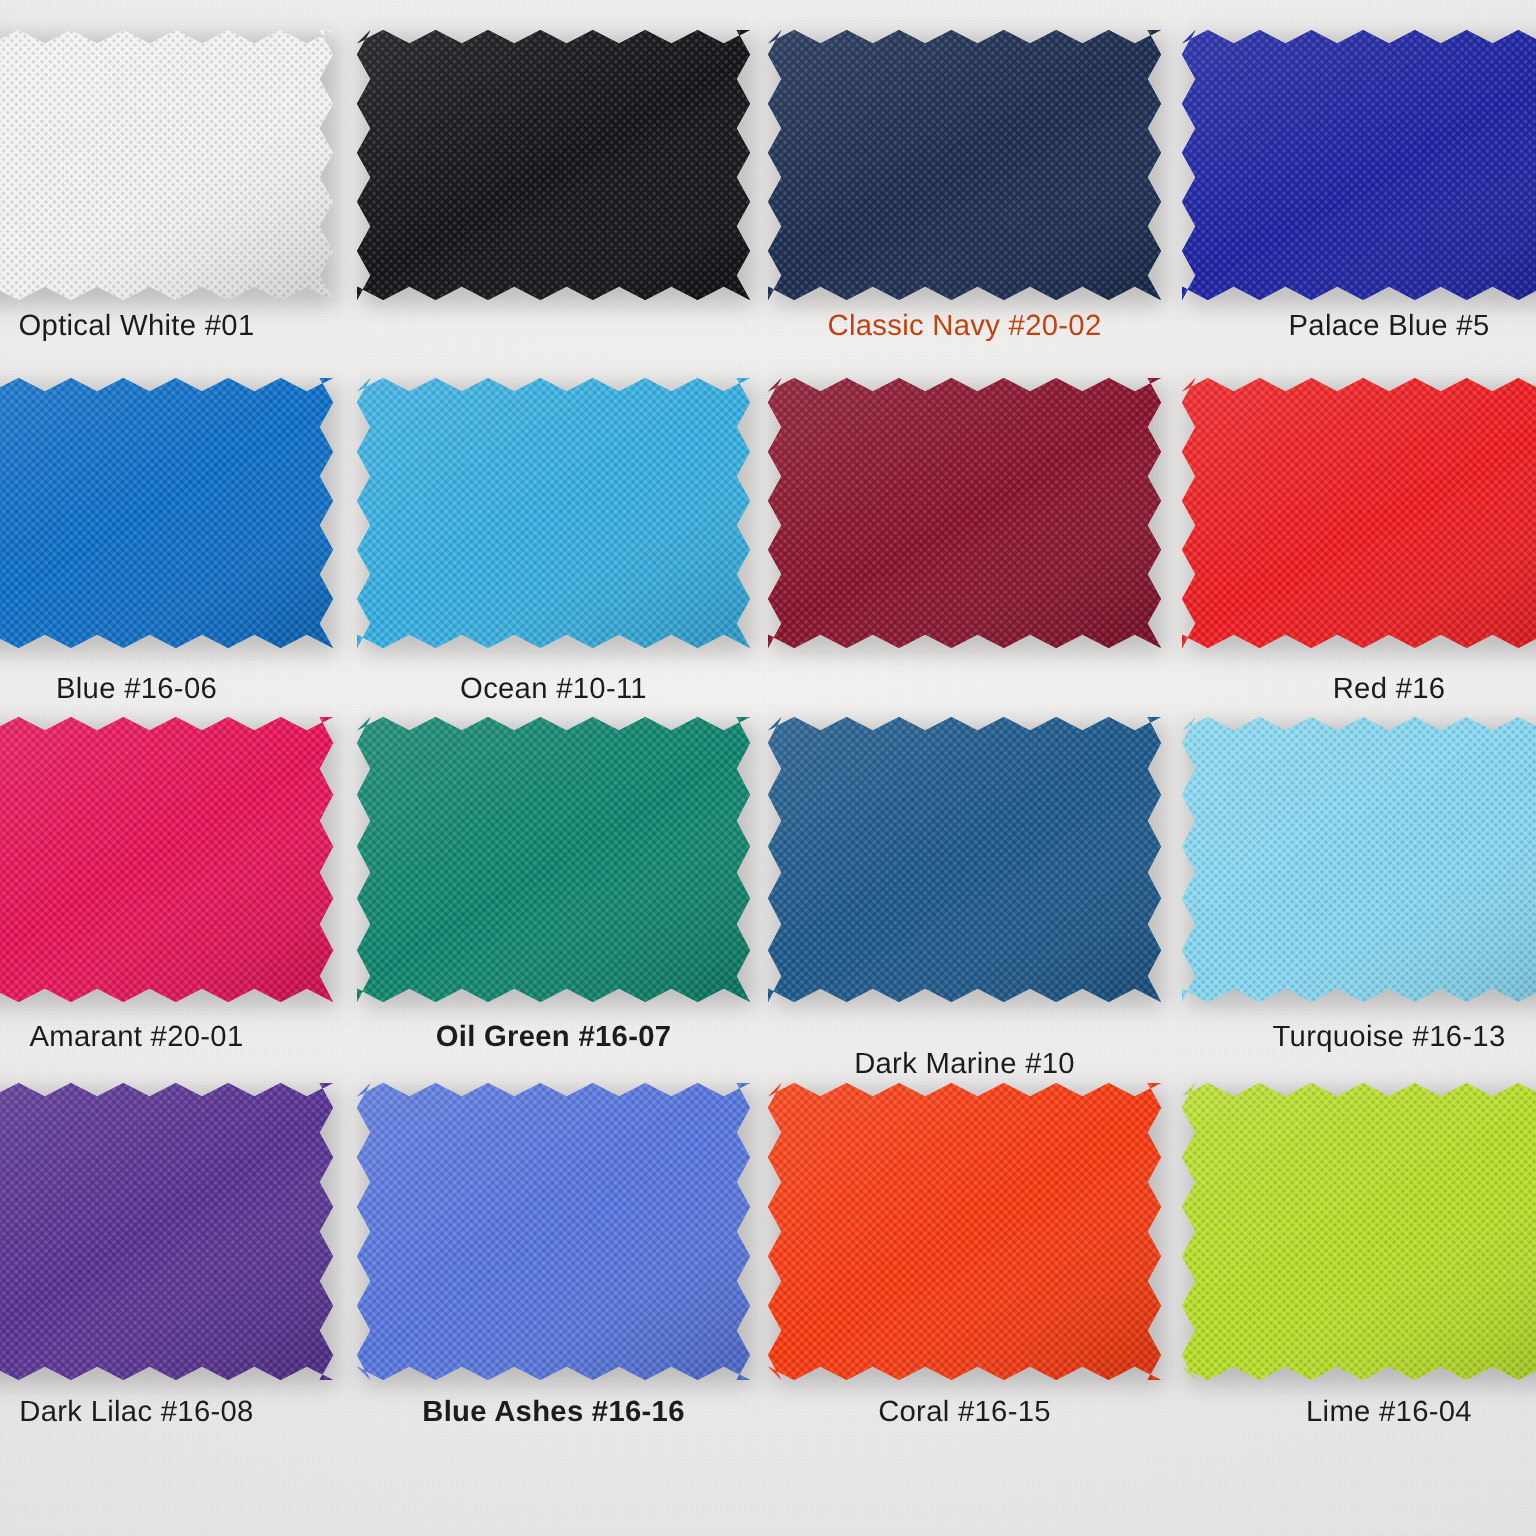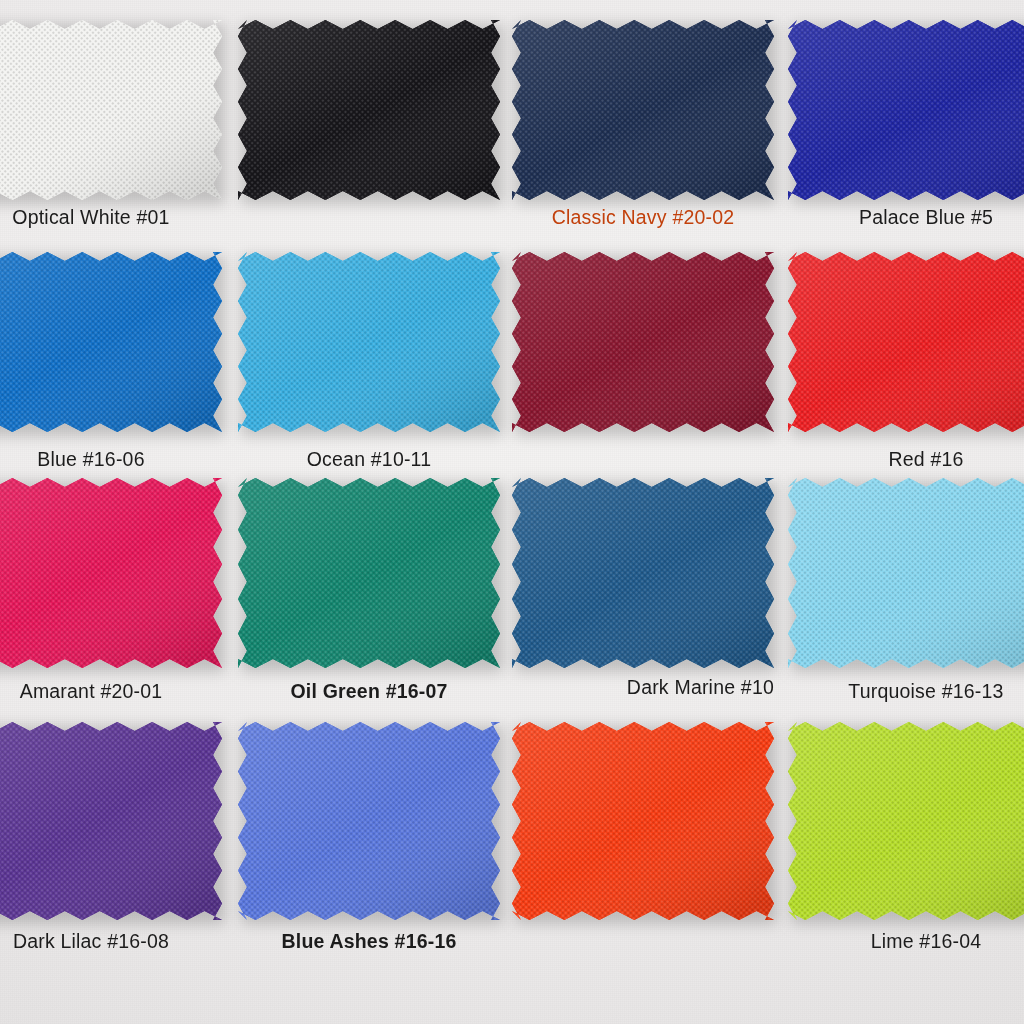--- a/index.html
+++ b/index.html
@@ -340,21 +340,21 @@
             <stop offset="55%" stop-color="#ffffff" stop-opacity="0.0"></stop>
             <stop offset="100%" stop-color="#000000" stop-opacity="0.11"></stop>
           </linearGradient>
         </defs>
         <g clip-path="url(#clip10)">
           <rect width="262" height="190" fill="#215b8c"></rect>
           <rect width="262" height="190" fill="url(#weave10)"></rect>
           <rect width="262" height="190" fill="url(#lite10)"></rect>
         </g>
       </svg>
-      <div class="label" style="top: 198px; text-align: right;">Dark Marine #10</div>
+      <div class="label" style="top: 220px;">Dark Marine #10</div>
     </div>
     <div class="swatch-cell" style="left: 788px; top: 478px; width: 276px; height: 232px;">
       <div class="shadow" style="left: 3px; top: 4px; width: 276px; height: 190px; background: rgba(90, 88, 88, 0.3); filter: blur(7px);"></div>
       <svg width="276" height="190" viewBox="0 0 276 190" style="position: absolute; left: 0px; top: 0px;">
         <defs>
           <clipPath id="clip11">
             <polygon points="0.00,9.00 17.25,0.00 34.50,9.00 51.75,0.00 69.00,9.00 86.25,0.00 103.50,9.00 120.75,0.00 138.00,9.00 155.25,0.00 172.50,9.00 189.75,0.00 207.00,9.00 224.25,0.00 241.50,9.00 258.75,0.00 276.00,9.00 276.00,0.00 276.00,190.00 276.00,181.00 258.75,190.00 241.50,181.00 224.25,190.00 207.00,181.00 189.75,190.00 172.50,181.00 155.25,190.00 138.00,181.00 120.75,190.00 103.50,181.00 86.25,190.00 69.00,181.00 51.75,190.00 34.50,181.00 17.25,190.00 0.00,181.00 0.00,190.00 9.00,172.73 0.00,155.45 9.00,138.18 0.00,120.91 9.00,103.64 0.00,86.36 9.00,69.09 0.00,51.82 9.00,34.55 0.00,17.27 9.00,0.00"></polygon>
           </clipPath>
           <pattern id="weave11" width="4" height="4" patternUnits="userSpaceOnUse" patternTransform="rotate(45)">
             <rect width="4" height="4" fill="#87d6ef"></rect>
@@ -444,20 +444,21 @@
             <stop offset="55%" stop-color="#ffffff" stop-opacity="0.0"></stop>
             <stop offset="100%" stop-color="#000000" stop-opacity="0.11"></stop>
           </linearGradient>
         </defs>
         <g clip-path="url(#clip14)">
           <rect width="262" height="198" fill="#f73d14"></rect>
           <rect width="262" height="198" fill="url(#weave14)"></rect>
           <rect width="262" height="198" fill="url(#lite14)"></rect>
         </g>
       </svg>
+      <div class="label" style="top: 208px;">Coral #16-15</div>
     </div>
     <div class="swatch-cell" style="left: 788px; top: 722px; width: 276px; height: 238px;">
       <div class="shadow" style="left: 3px; top: 4px; width: 276px; height: 198px; background: rgba(90, 88, 88, 0.3); filter: blur(7px);"></div>
       <svg width="276" height="198" viewBox="0 0 276 198" style="position: absolute; left: 0px; top: 0px;">
         <defs>
           <clipPath id="clip15">
             <polygon points="0.00,9.00 17.25,0.00 34.50,9.00 51.75,0.00 69.00,9.00 86.25,0.00 103.50,9.00 120.75,0.00 138.00,9.00 155.25,0.00 172.50,9.00 189.75,0.00 207.00,9.00 224.25,0.00 241.50,9.00 258.75,0.00 276.00,9.00 276.00,0.00 276.00,198.00 276.00,189.00 258.75,198.00 241.50,189.00 224.25,198.00 207.00,189.00 189.75,198.00 172.50,189.00 155.25,198.00 138.00,189.00 120.75,198.00 103.50,189.00 86.25,198.00 69.00,189.00 51.75,198.00 34.50,189.00 17.25,198.00 0.00,189.00 9.00,198.00 0.00,181.50 9.00,165.00 0.00,148.50 9.00,132.00 0.00,115.50 9.00,99.00 0.00,82.50 9.00,66.00 0.00,49.50 9.00,33.00 0.00,16.50 9.00,0.00"></polygon>
           </clipPath>
           <pattern id="weave15" width="4" height="4" patternUnits="userSpaceOnUse" patternTransform="rotate(45)">
             <rect width="4" height="4" fill="#b5dd2b"></rect>

